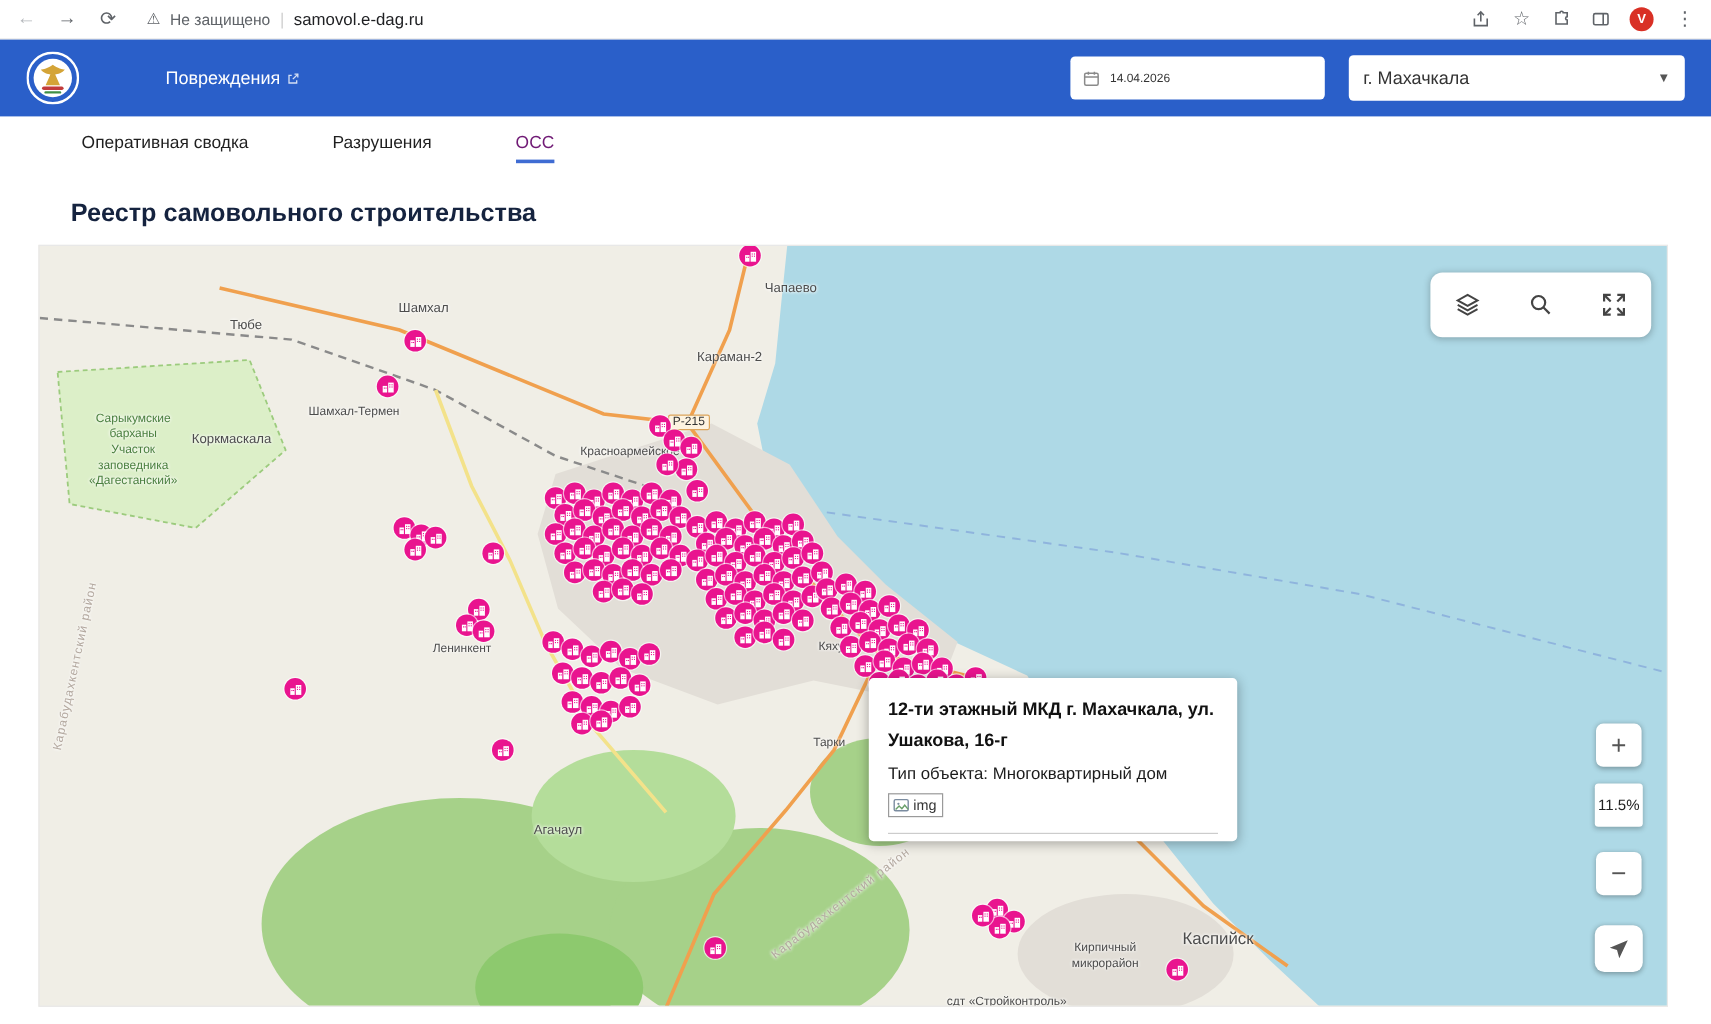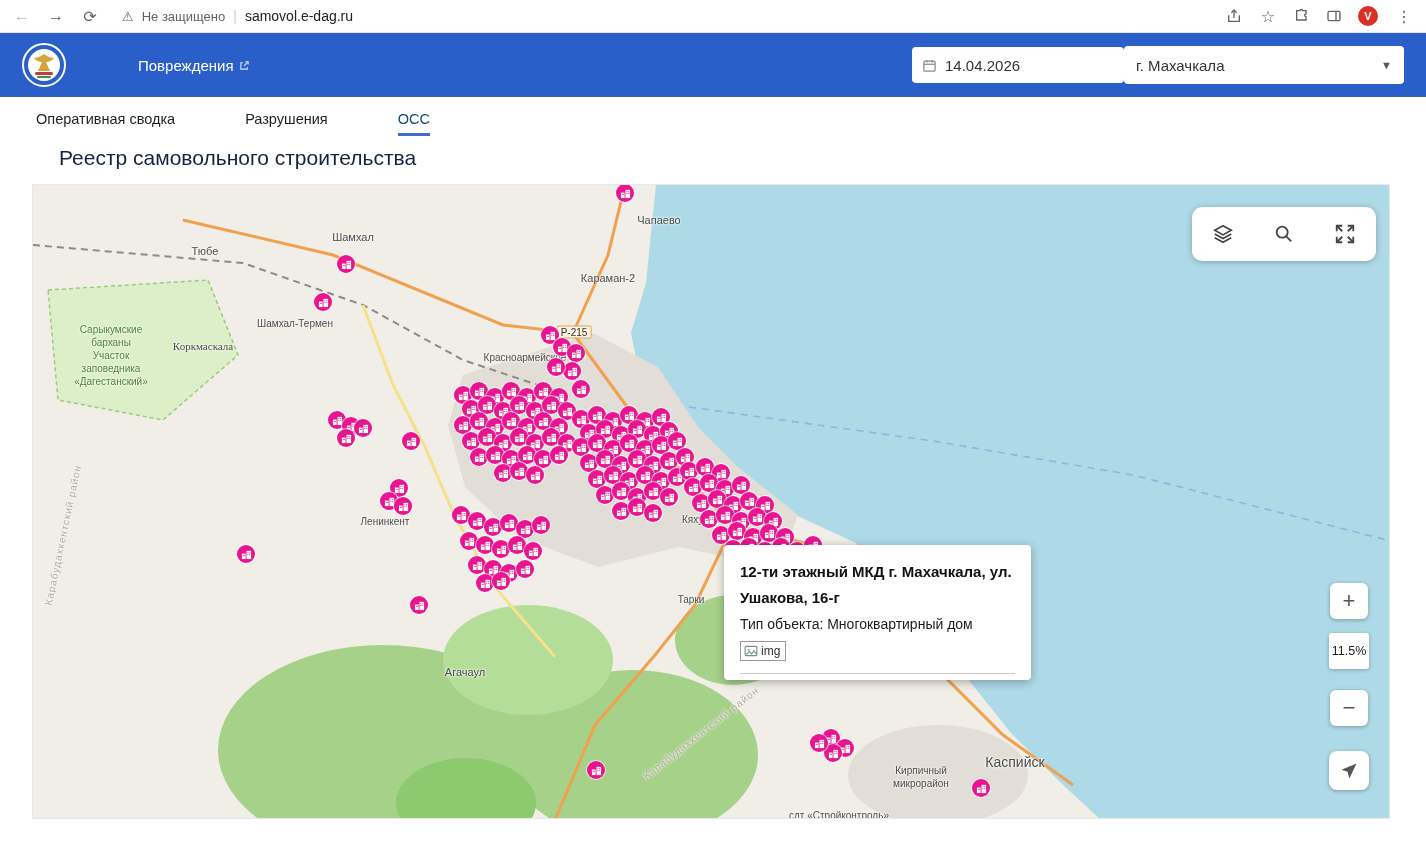--- a/index.html
+++ b/index.html
@@ -21,31 +21,31 @@
   .bicon svg { display:block; }
 
   
   .app-header { height:64px; background:#2a5fc9; display:flex; align-items:center;
     padding:0 22px; color:#fff; }
   .logo { width:44px; height:44px; flex:0 0 44px; }
   .app-title { font-size:22px; font-weight:bold; margin-left:16px; letter-spacing:.2px; }
   .damages { margin-left:72px; font-size:15px; display:flex; align-items:center; gap:5px; cursor:pointer; }
   .damages svg { opacity:.8; }
   .date-box { margin-left:auto; width:212px; height:36px; background:#fff; border-radius:4px;
-    display:flex; align-items:center; padding:0 10px; gap:8px; color:#333; font-size:15px; }
-  .city-select { width:280px; height:38px; background:#fff; border-radius:4px;
+    display:flex; align-items:center; padding:0 10px; gap:8px; color:#333; font-size:10px; }
+  .city-select { margin-left:20px; width:280px; height:38px; background:#fff; border-radius:4px;
     display:flex; align-items:center; padding:0 12px; color:#333; font-size:15px; }
   .city-select .caret { margin-left:auto; color:#555; font-size:11px; }
 
   
-  .tabs { display:flex; align-items:flex-start; padding:14px 0 0 36px; gap:70px; }
+  .tabs { display:flex; align-items:flex-start; padding:14px 0 0 36px; gap:70px;margin-left:32px; }
   .tab { font-size:14.5px; color:#1f1f1f; padding-bottom:9px; cursor:pointer; }
-  .tab.active { color:#0c4a6e; border-bottom:3px solid #3f6cd3; padding-bottom:6px; }
+  .tab.active { color:#701a75; border-bottom:3px solid #3f6cd3; padding-bottom:6px; }
 
-  .page-title { margin:10px 0 14px 59px; font-size:21px; font-weight:normal; color:#15233f; }
+  .page-title { margin:30px 0 14px 59px; font-size:21px; font-weight:bold; color:#15233f; }
 
   
   .map { position:relative; margin-left:32px; width:1358px; height:635px;
     background:#f0eee6; overflow:hidden; border:1px solid #e8e8e8; }
   .map svg.base { position:absolute; inset:0; }
 
   .map-label { position:absolute; transform:translate(-50%,-50%); font-size:11px; color:#4c4c4c;
     white-space:nowrap; text-shadow:0 0 3px #fff,0 0 3px #fff; pointer-events:none; z-index:2; }
   .map-label.small { font-size:10px; }
   .map-label.city { font-size:14px; }
@@ -189,21 +189,21 @@
 
     <path d="M656,222 L900,256 1100,290 1358,356" stroke="#8fb4dd" stroke-width="1.6" stroke-dasharray="7 6" fill="none"></path>
   </svg>
 
   <div>
       <div class="map-label" style="left: 320px; top: 52px;">Шамхал</div>
       <div class="map-label" style="left: 172px; top: 66px;">Тюбе</div>
       <div class="map-label" style="left: 626px; top: 35px;">Чапаево</div>
       <div class="map-label" style="left: 575px; top: 93px;">Караман-2</div>
       <div class="map-label small" style="left: 262px; top: 138px;">Шамхал-Термен</div>
-      <div class="map-label" style="left: 170px; top: 161px; font-family: Liberation Serif, serif;">Коркмаскала</div>
+      <div class="map-label" style="left: 160px; top: 161px;">Коркмаскала</div>
       <div class="map-label small" style="left: 470px; top: 172px; padding-left: 44px;">Красноармейское</div>
       <div class="map-label small" style="left: 352px; top: 336px;">Ленинкент</div>
       <div class="map-label small" style="left: 668px; top: 334px;">Кяхулай</div>
       <div class="map-label small" style="left: 658px; top: 414px;">Тарки</div>
       <div class="map-label" style="left: 432px; top: 487px;">Агачаул</div>
       <div class="map-label city" style="left: 982px; top: 577px;">Каспийск</div>
       <div class="map-label small pre" style="left: 888px; top: 592px;">Кирпичный
 микрорайон</div>
       <div class="map-label small" style="left: 806px; top: 630px;">сдт «Стройконтроль»</div>
       <div class="map-label reserve" style="left: 78px; top: 170px;">Сарыкумские

